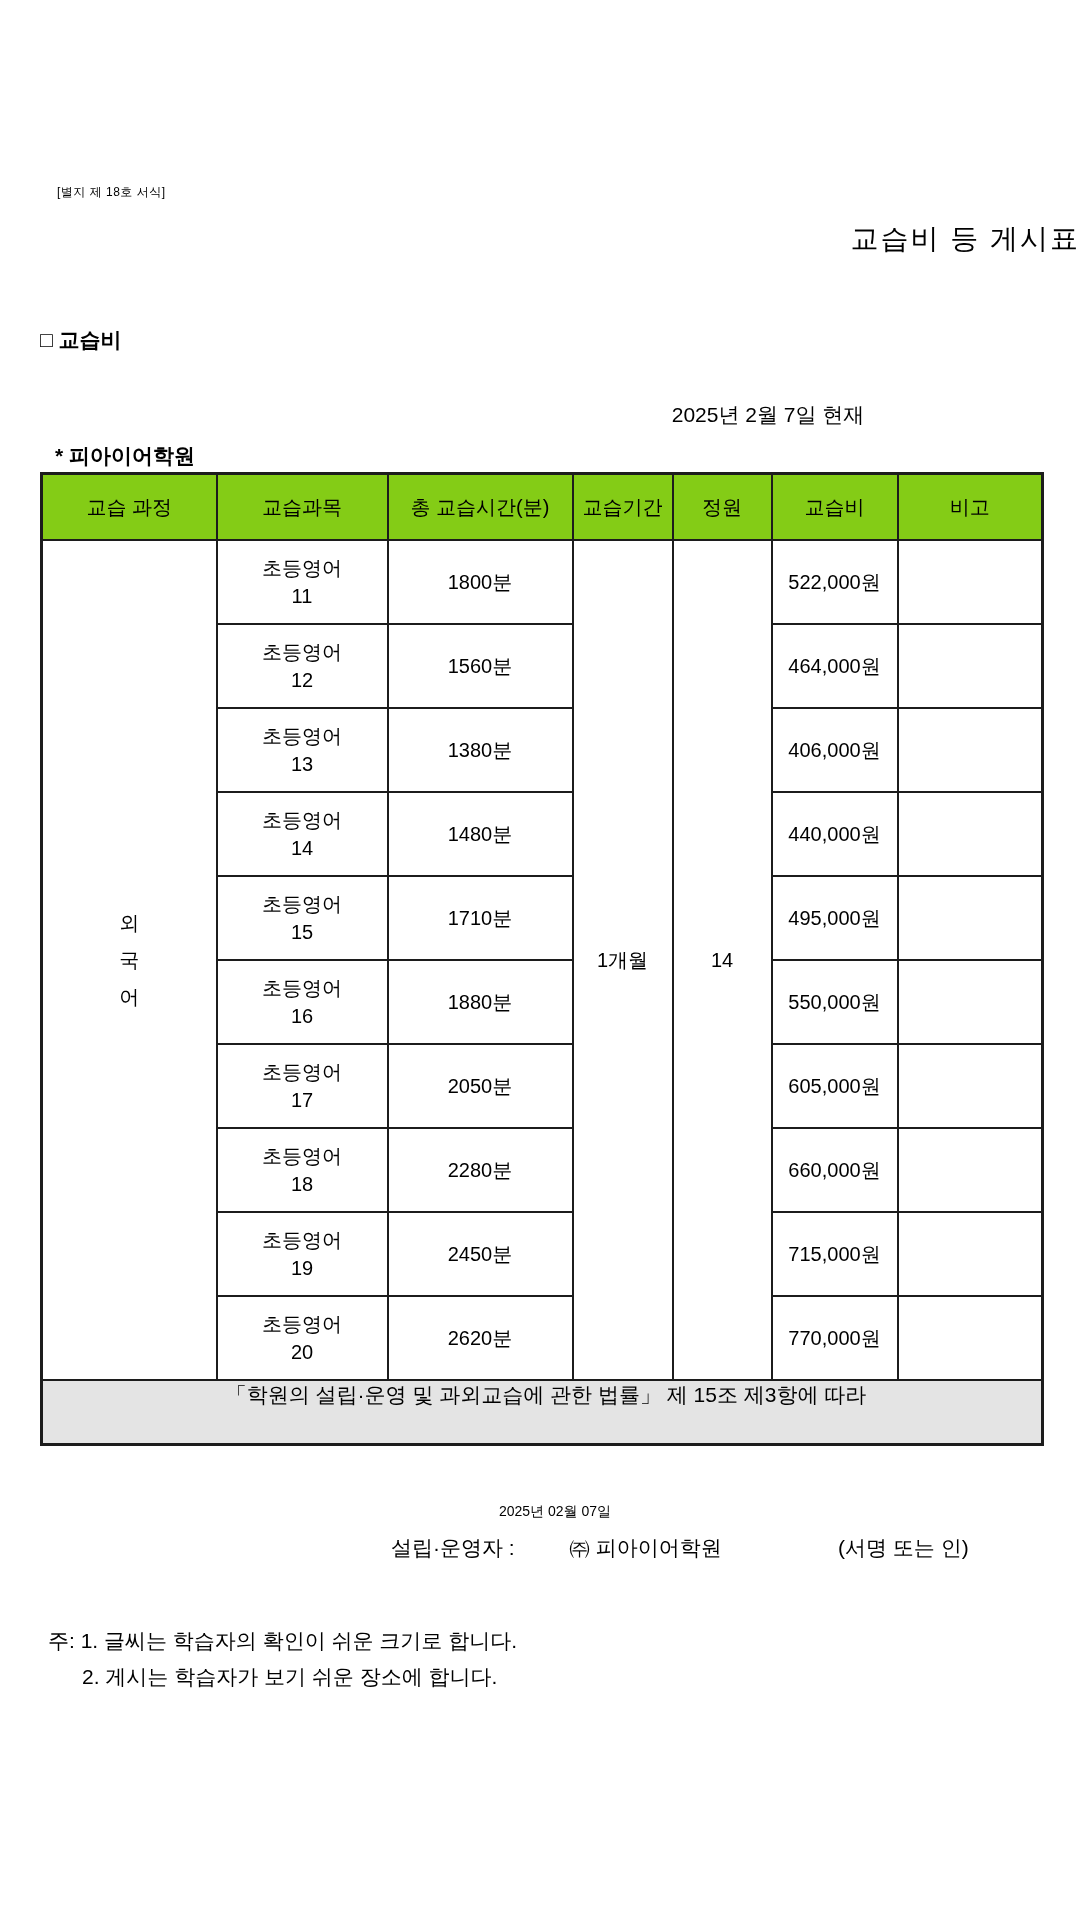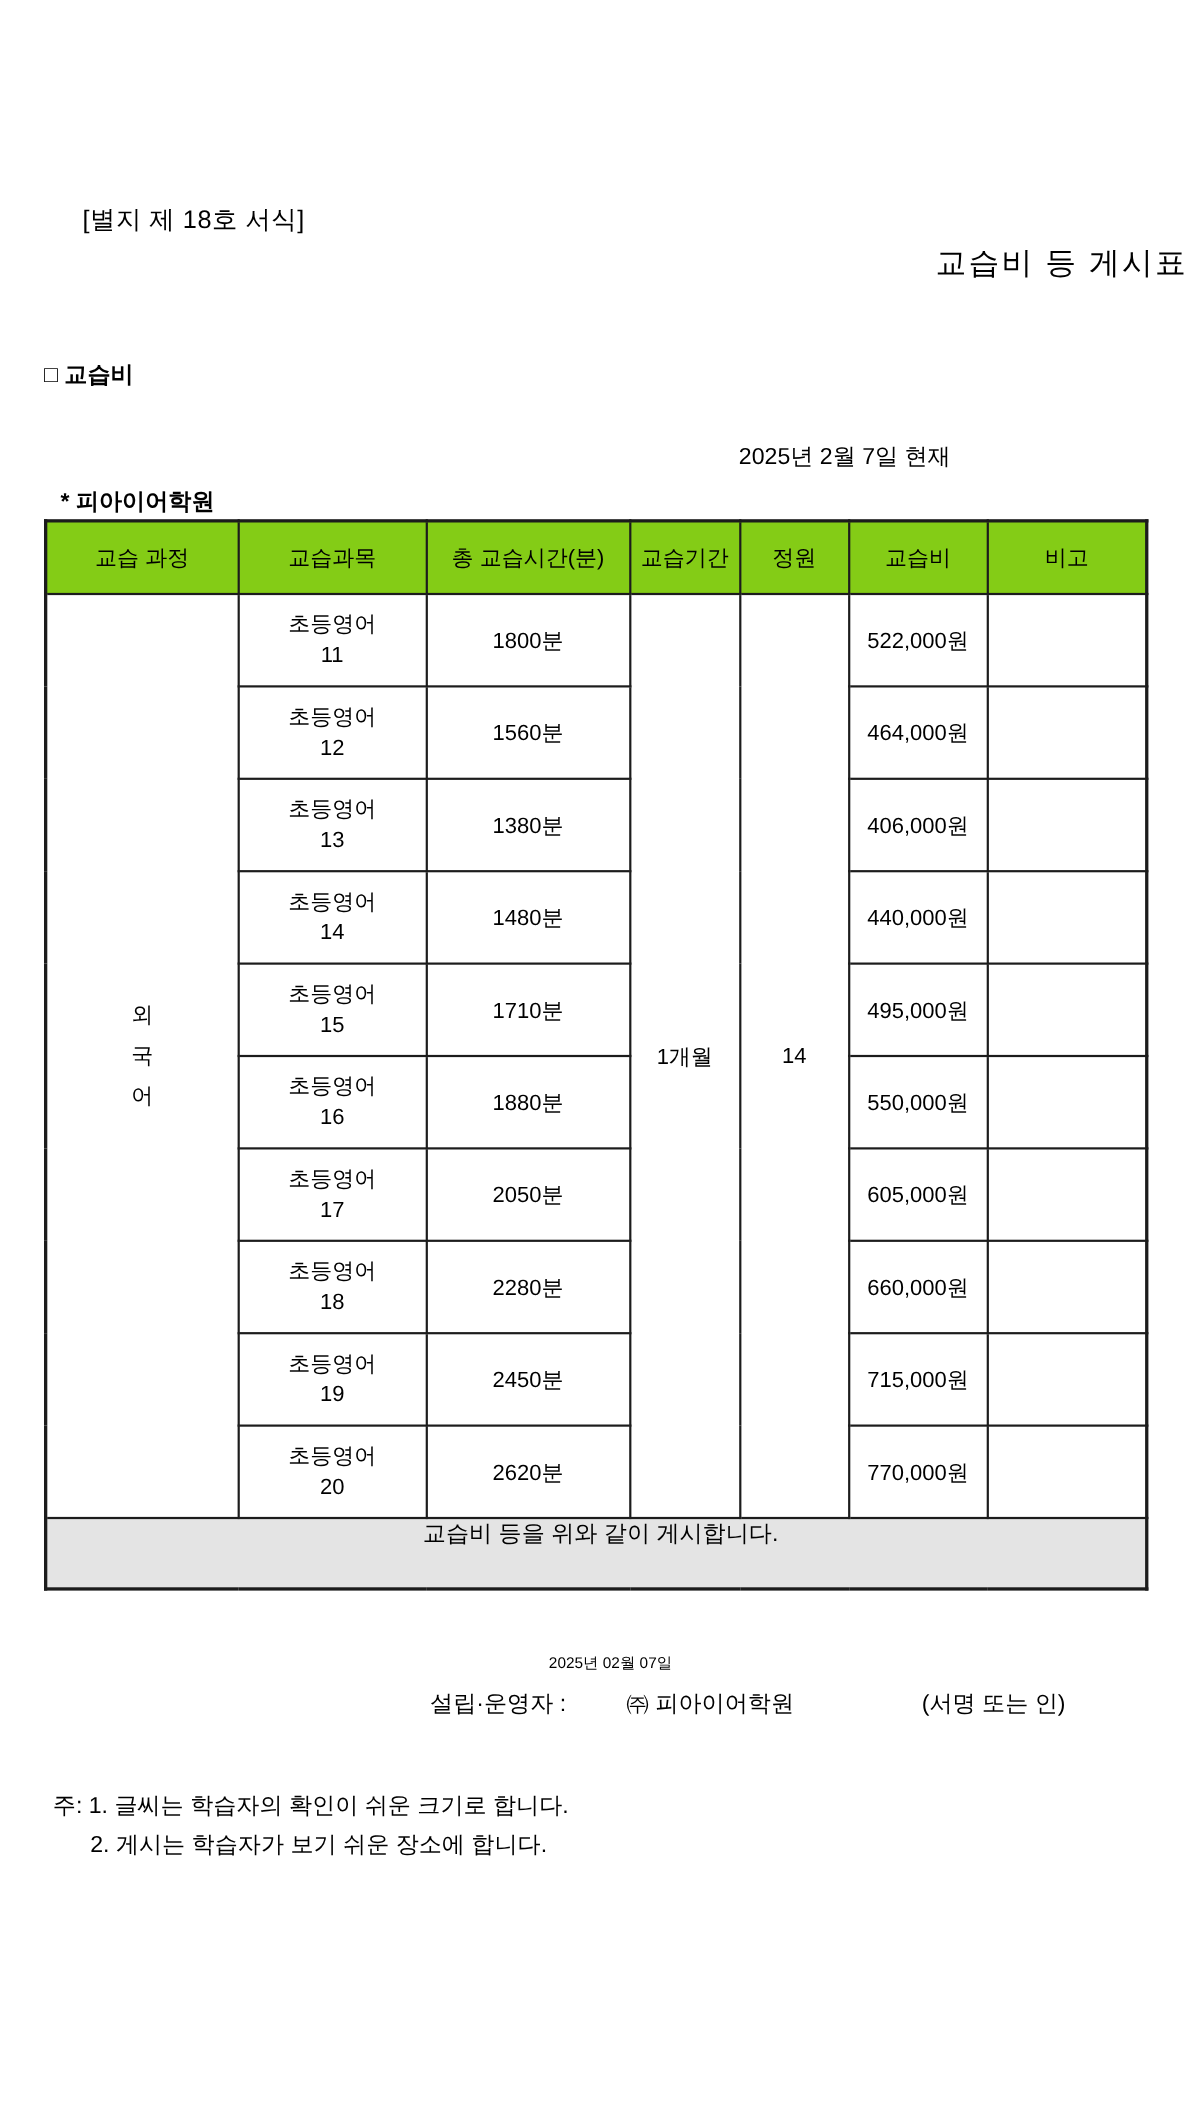--- a/index.html
+++ b/index.html
@@ -6,21 +6,21 @@
   body {
     width:1080px; height:1920px;
     background:#ffffff;
     color:#000000;
     font-family:"Liberation Sans", sans-serif;
     position:relative;
     overflow:hidden;
   }
   .abs { position:absolute; }
 
-  .form-label { left:75px; top:184px; font-size:23px; letter-spacing:0.5px; }
+  .form-label { left:57px; top:184px; font-size:12px; letter-spacing:0.5px; }
   .doc-title  { left:0; top:220px; width:1080px; text-align:right; padding-left:18px;
                 box-sizing:border-box; font-size:28px; font-weight:400; letter-spacing:2px; }
   .section-label { left:40px; top:326px; font-size:21px; font-weight:700; }
   .date-note  { left:768px; top:386px; transform:translateX(-50%); font-size:21px; white-space:nowrap;margin-top:15px; }
   .academy-label { left:55px; top:442px; font-size:21px; font-weight:700; }
 
   .fee-table { position:absolute; left:40px; top:472px;
                border-collapse:collapse; table-layout:fixed;
                border:3px solid #1c1c1c; }
   .fee-table th, .fee-table td {
@@ -177,21 +177,21 @@
         <td>770,000원</td>
         <td></td>
       </tr>
       <tr class="bottom-strip">
         <td colspan="7"></td>
       </tr>
     </tbody>
 </table>
 
 <div class="abs law-text">
-  <div>교습비 등을 위와 같이 게시합니다.</div>
+  <div>「학원의 설립·운영 및 과외교습에 관한 법률」 제 15조 제3항에 따라</div>
 </div>
 
 <div class="abs sign-date">2025년 02월 07일</div>
 
 <div class="abs operator-row">
   <span class="op-label">설립·운영자 :</span>
   <span class="op-name">㈜ 피아이어학원</span>
   <span class="op-sign">(서명 또는 인)</span>
 </div>
 

